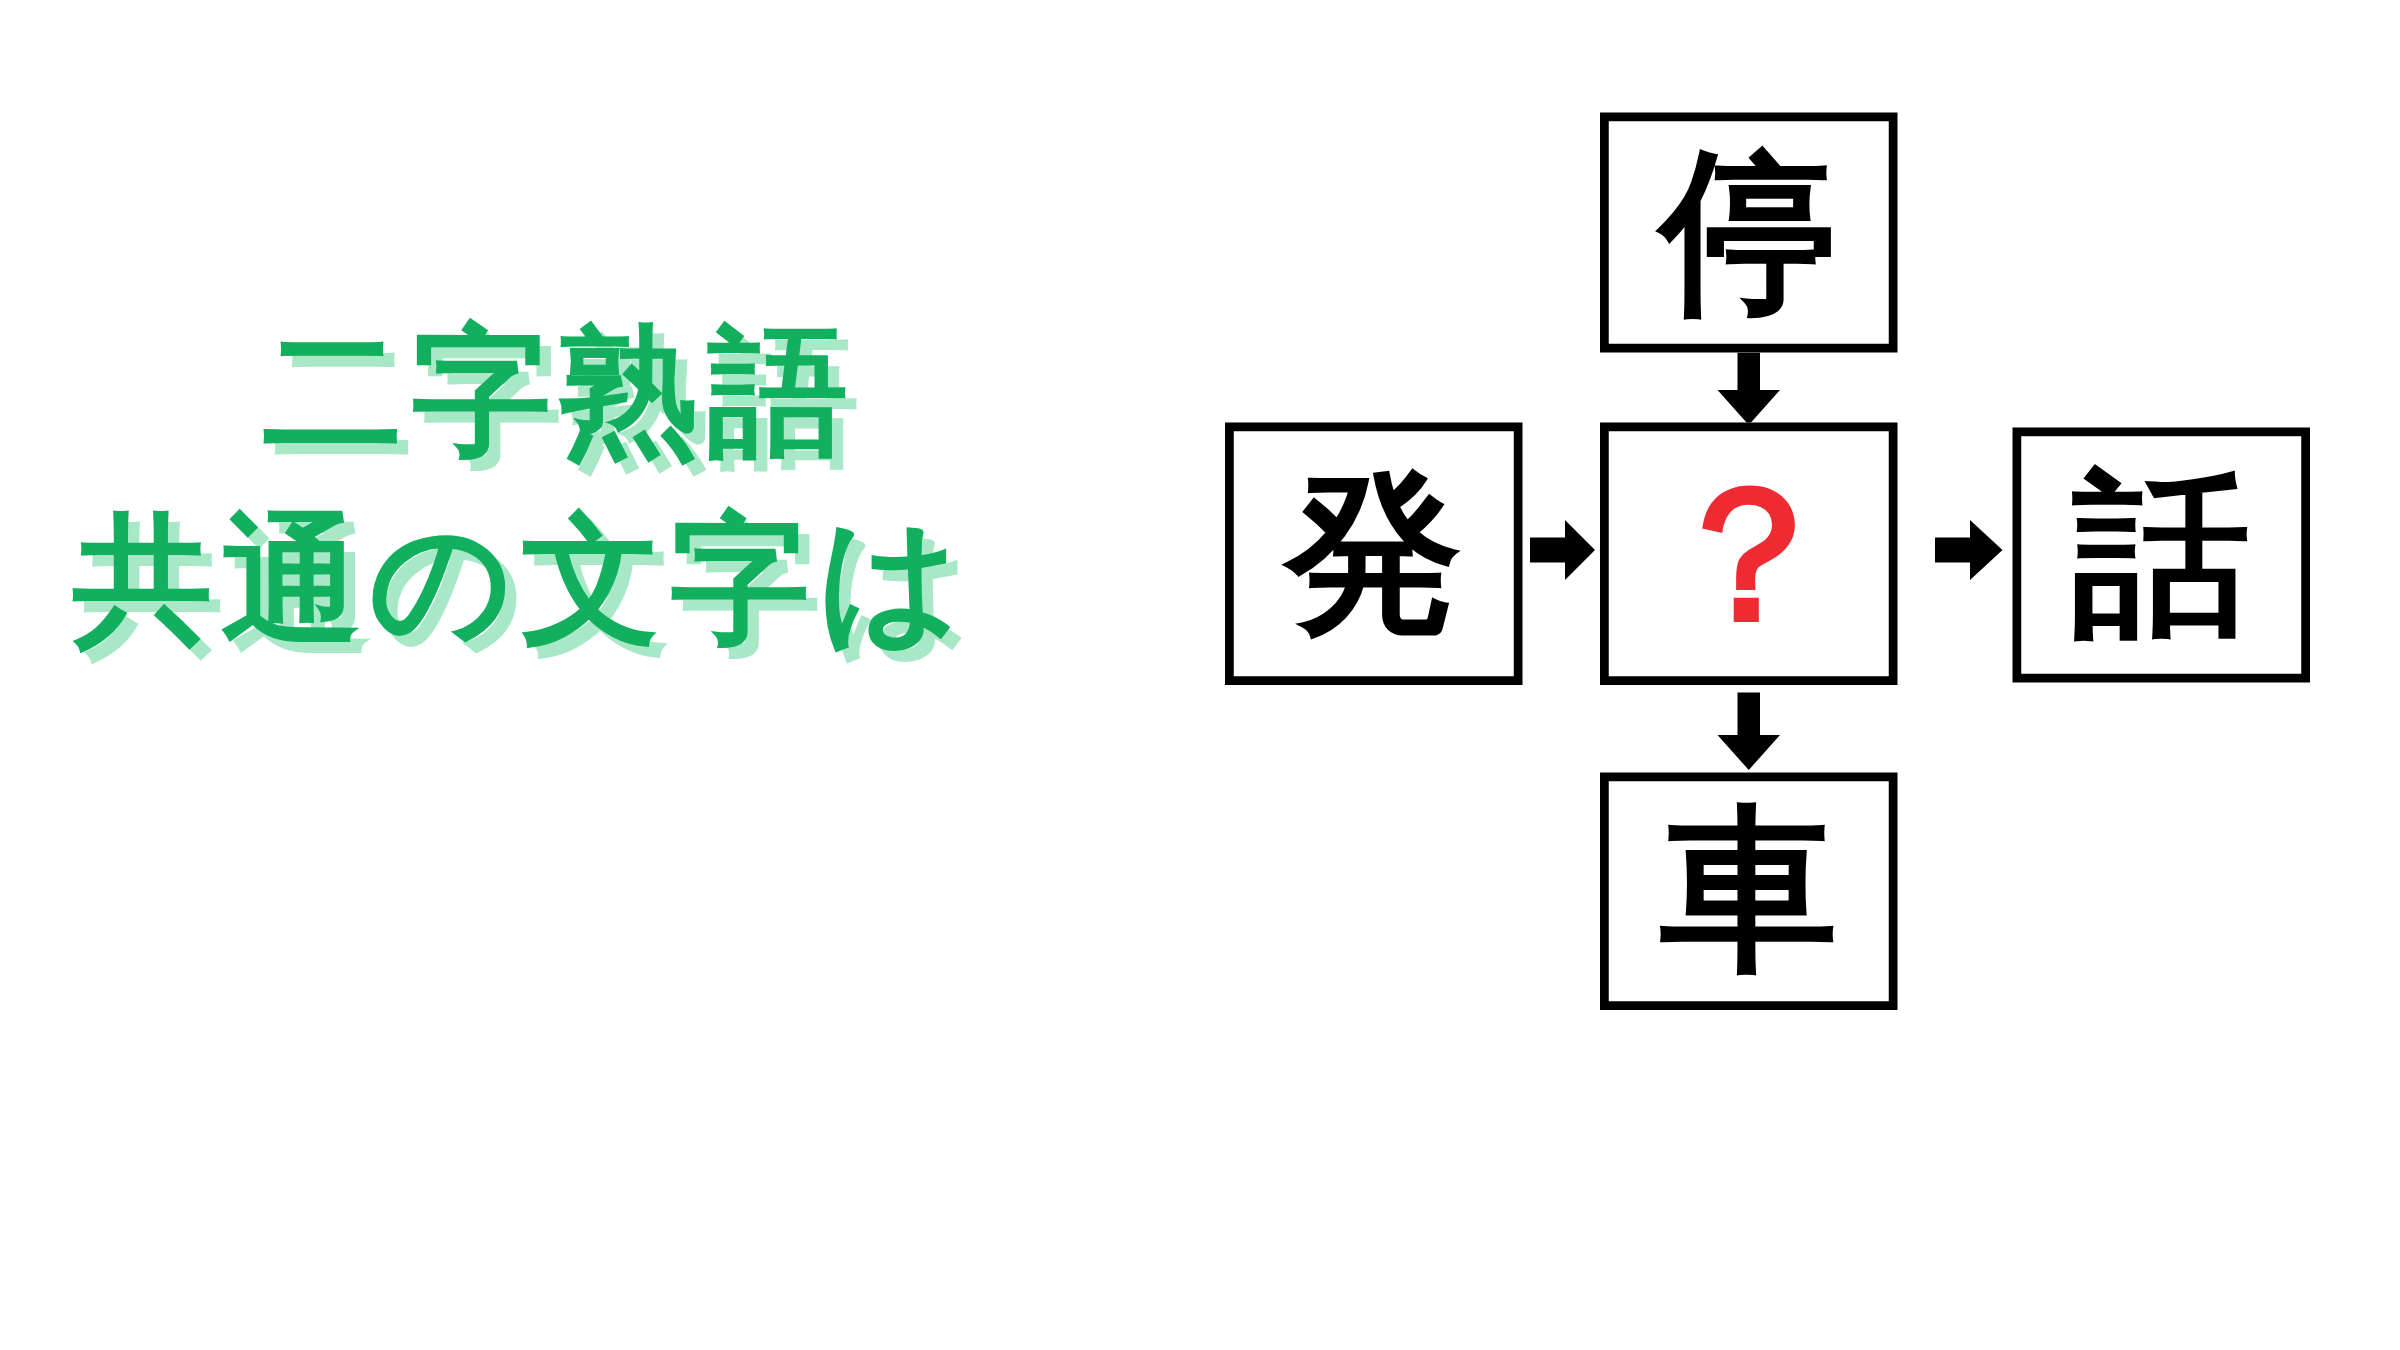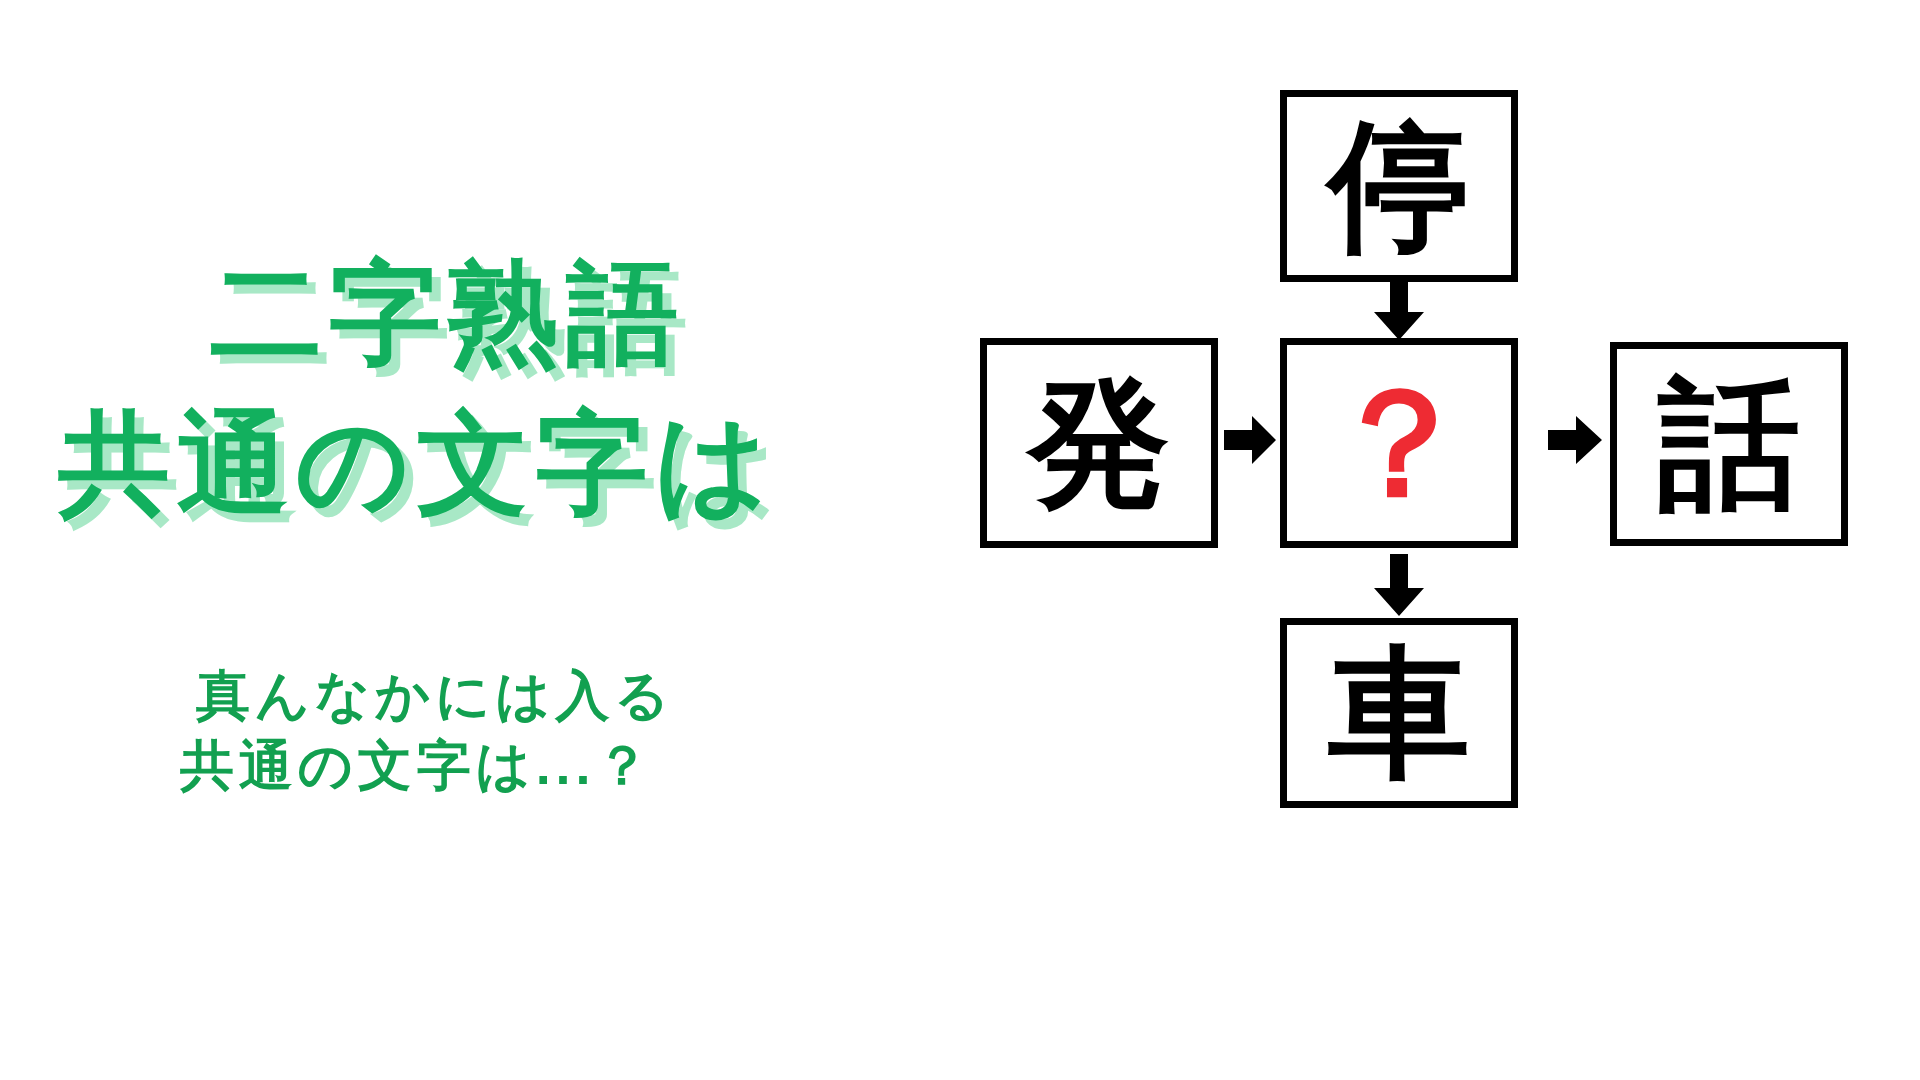--- a/index.html
+++ b/index.html
@@ -114,23 +114,21 @@
 </style>
 </head>
 <body>
 
 <div id="left-panel">
 
   <div class="title-line" id="title-line-1">二字熟語</div>
 
   <div class="title-line" id="title-line-2">共通の文字は</div>
 
-  <div class="subtitle-line" id="subtitle-line-1">真んなかには入る</div>
 
-  <div class="subtitle-line" id="subtitle-line-2">共通の文字は...？</div>
 
 </div>
 
 <div id="puzzle-grid">
 
   <div class="cell" id="cell-top">
     <span class="cell-char">停</span>
   </div>
 
   <div class="arrow" id="arrow-top-to-center">

